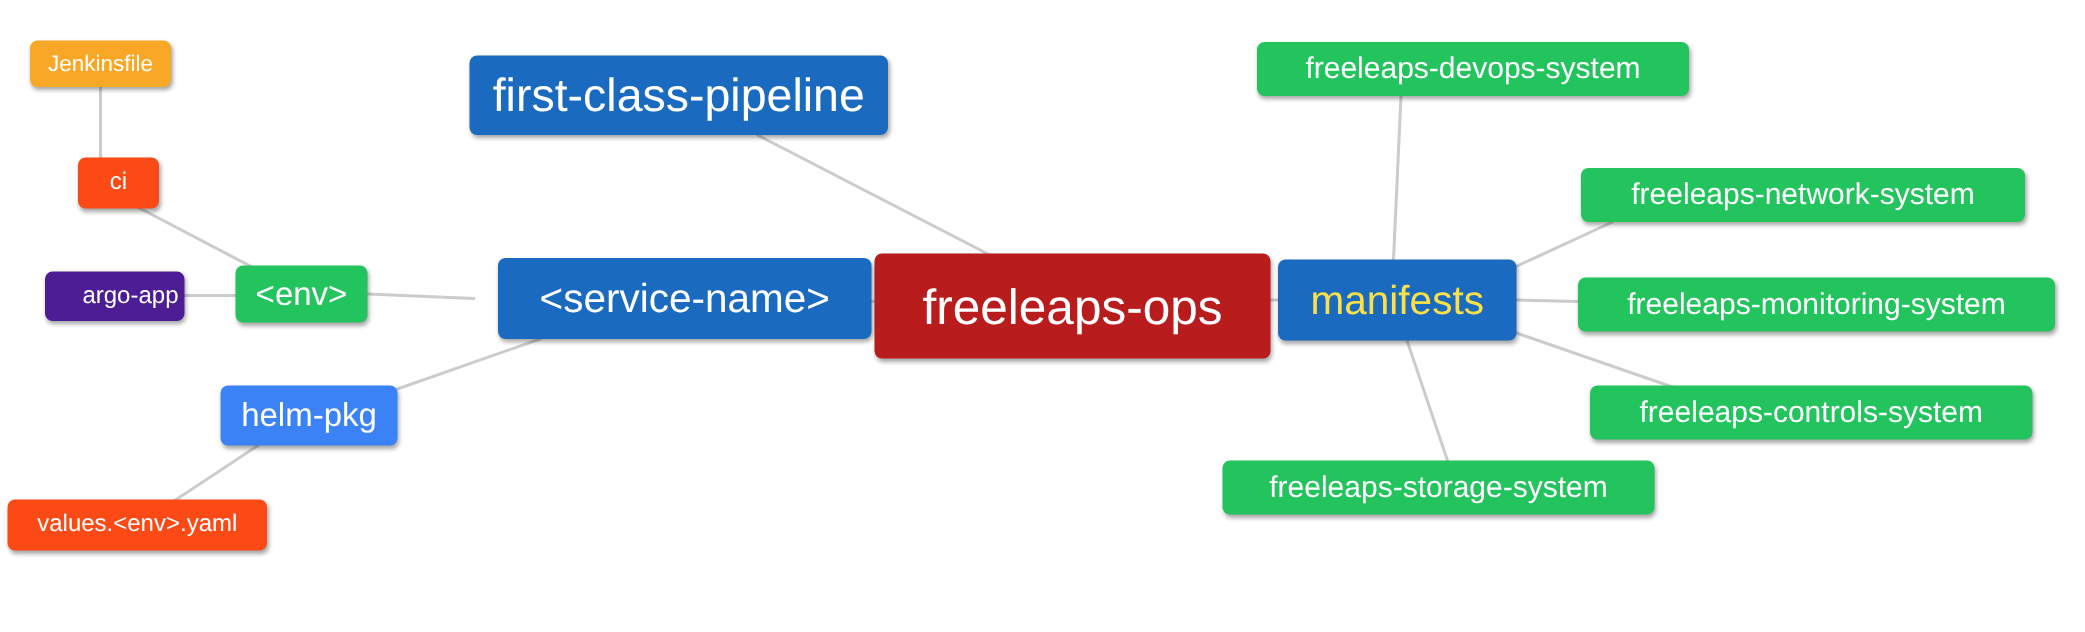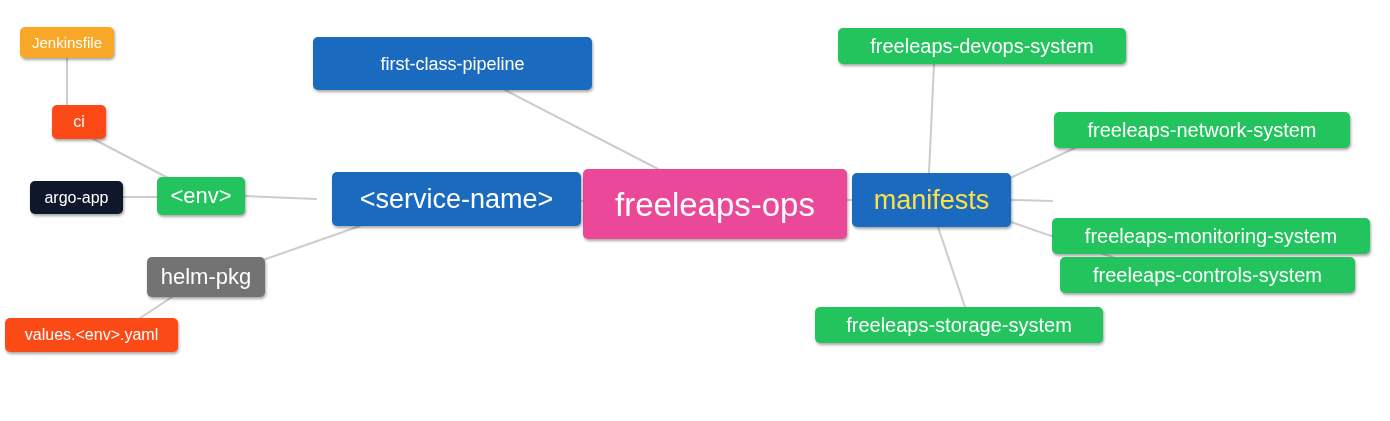--- a/index.html
+++ b/index.html
@@ -54,57 +54,57 @@
       <line x1="505" y1="90" x2="660" y2="170" stroke="#CCCCCC" stroke-width="2" stroke-linecap="round"></line>
       <line x1="565" y1="200" x2="585" y2="201" stroke="#CCCCCC" stroke-width="2" stroke-linecap="round"></line>
       <line x1="847" y1="200" x2="852" y2="200" stroke="#CCCCCC" stroke-width="2" stroke-linecap="round"></line>
       <line x1="934" y1="64" x2="929" y2="173" stroke="#CCCCCC" stroke-width="2" stroke-linecap="round"></line>
       <line x1="1010" y1="178" x2="1075" y2="148" stroke="#CCCCCC" stroke-width="2" stroke-linecap="round"></line>
       <line x1="1011" y1="200" x2="1052" y2="201" stroke="#CCCCCC" stroke-width="2" stroke-linecap="round"></line>
       <line x1="1011" y1="222" x2="1115" y2="258" stroke="#CCCCCC" stroke-width="2" stroke-linecap="round"></line>
       <line x1="938" y1="227" x2="965" y2="307" stroke="#CCCCCC" stroke-width="2" stroke-linecap="round"></line>
     </svg>
 
-<div class="node" style="left: 583px; top: 169px; width: 264px; height: 70px; background: #ec4899; color: rgb(255, 255, 255); font-size: 33px;">
+<div class="node" style="left: 583px; top: 169px; width: 264px; height: 70px; background: #b91c1c; color: rgb(255, 255, 255); font-size: 33px;">
       <span>freeleaps-ops</span>
     </div>
-    <div class="node" style="left: 313px; top: 37px; width: 279px; height: 53px; background: rgb(26, 107, 192); color: rgb(255, 255, 255); font-size: 18px;">
+    <div class="node" style="left: 313px; top: 37px; width: 279px; height: 53px; background: rgb(26, 107, 192); color: rgb(255, 255, 255); font-size: 31px;">
       <span>first-class-pipeline</span>
     </div>
     <div class="node" style="left: 332px; top: 172px; width: 249px; height: 54px; background: rgb(26, 107, 192); color: rgb(255, 255, 255); font-size: 27px;">
       <span>&lt;service-name&gt;</span>
     </div>
     <div class="node" style="left: 852px; top: 173px; width: 159px; height: 54px; background: rgb(26, 107, 192); color: #fde047; font-size: 27px;">
       <span>manifests</span>
     </div>
     <div class="node" style="left: 157px; top: 177px; width: 88px; height: 38px; background: rgb(35, 196, 94); color: rgb(255, 255, 255); font-size: 22px;">
       <span>&lt;env&gt;</span>
     </div>
-    <div class="node" style="left: 147px; top: 257px; width: 118px; height: 40px; background: #737373; color: rgb(255, 255, 255); font-size: 22px;">
+    <div class="node" style="left: 147px; top: 257px; width: 118px; height: 40px; background: #3b82f6; color: rgb(255, 255, 255); font-size: 22px;">
       <span>helm-pkg</span>
     </div>
     <div class="node" style="left: 20px; top: 27px; width: 94px; height: 31px; background: rgb(248, 168, 38); color: rgb(255, 255, 255); font-size: 15px;">
       <span>Jenkinsfile</span>
     </div>
     <div class="node" style="left: 52px; top: 105px; width: 54px; height: 34px; background: rgb(251, 74, 22); color: rgb(255, 255, 255); font-size: 16px;">
       <span>ci</span>
     </div>
-    <div class="node" style="left: 30px; top: 181px; width: 93px; height: 33px; background: #0f172a; color: rgb(255, 255, 255); font-size: 16px;">
+    <div class="node" style="left: 30px; top: 181px; width: 93px; height: 33px; background: #4c1d95; color: rgb(255, 255, 255); font-size: 16px; justify-content: flex-end;">
       <span>argo-app</span>
     </div>
-    <div class="node" style="left: 5px; top: 318px; width: 173px; height: 34px; background: rgb(251, 74, 22); color: rgb(255, 255, 255); font-size: 16px;">
+    <div class="node" style="left: 5px; top: 333px; width: 173px; height: 34px; background: rgb(251, 74, 22); color: rgb(255, 255, 255); font-size: 16px;">
       <span>values.&lt;env&gt;.yaml</span>
     </div>
     <div class="node" style="left: 838px; top: 28px; width: 288px; height: 36px; background: rgb(35, 196, 94); color: rgb(255, 255, 255); font-size: 20px;">
       <span>freeleaps-devops-system</span>
     </div>
     <div class="node" style="left: 1054px; top: 112px; width: 296px; height: 36px; background: rgb(35, 196, 94); color: rgb(255, 255, 255); font-size: 20px;">
       <span>freeleaps-network-system</span>
     </div>
-    <div class="node" style="left: 1052px; top: 185px; width: 318px; height: 36px; background: rgb(35, 196, 94); color: rgb(255, 255, 255); font-size: 20px; margin-top: 33px;">
+    <div class="node" style="left: 1052px; top: 185px; width: 318px; height: 36px; background: rgb(35, 196, 94); color: rgb(255, 255, 255); font-size: 20px;">
       <span>freeleaps-monitoring-system</span>
     </div>
     <div class="node" style="left: 1060px; top: 257px; width: 295px; height: 36px; background: rgb(35, 196, 94); color: rgb(255, 255, 255); font-size: 20px;">
       <span>freeleaps-controls-system</span>
     </div>
     <div class="node" style="left: 815px; top: 307px; width: 288px; height: 36px; background: rgb(35, 196, 94); color: rgb(255, 255, 255); font-size: 20px;">
       <span>freeleaps-storage-system</span>
     </div>
   </div>
 

